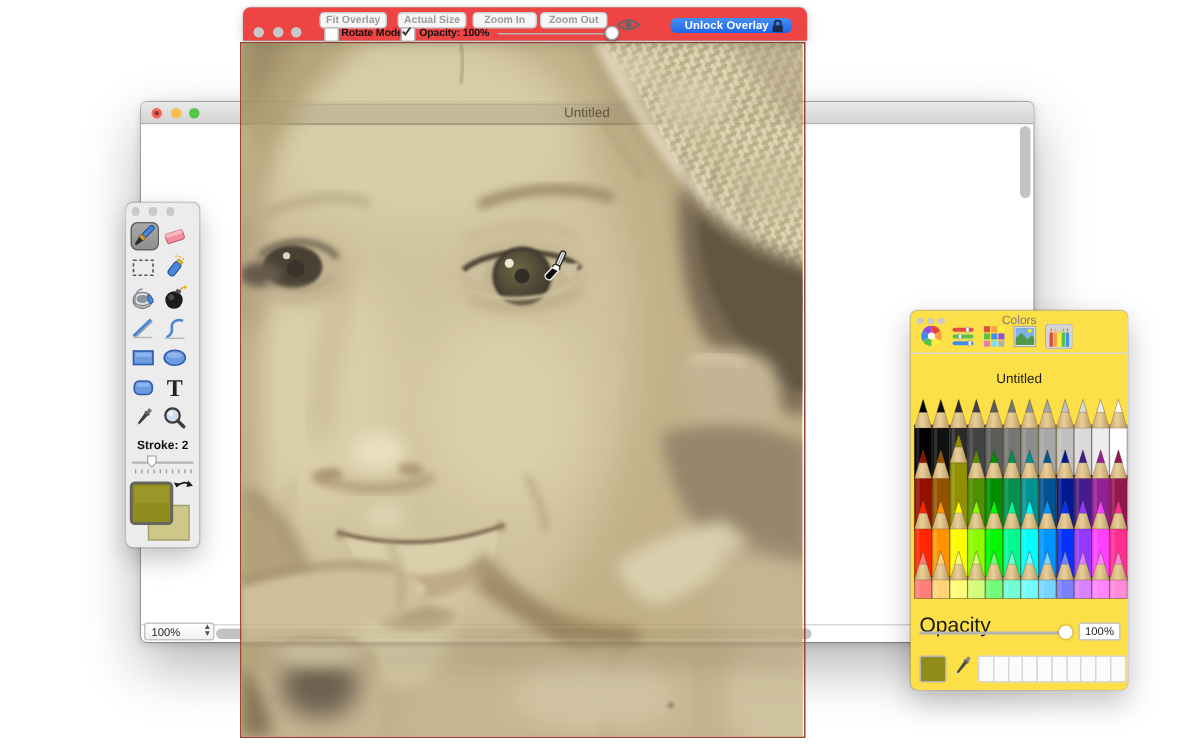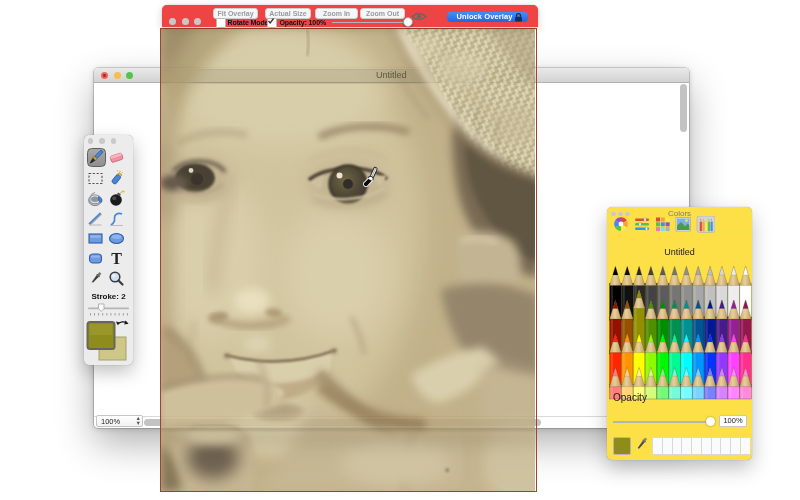--- a/index.html
+++ b/index.html
@@ -50,21 +50,21 @@
   #psel{position:absolute;left:3px;top:13px;width:19px;height:19px;border-radius:4.5px;
      background:linear-gradient(#a9a9a9,#8f8f8f);border:1.5px solid #5f5f5f;box-sizing:border-box;}
   .ticon{position:absolute;width:17px;height:17px;}
   #pstroke{position:absolute;left:0;right:0;top:157px;text-align:center;font-size:8px;font-weight:bold;color:#111;}
   
   #colors{left:575px;top:207px;width:145px;height:253px;background:#fde047;border-radius:5px;
      box-shadow:0 0 1px rgba(0,0,0,.4), 0 8px 20px rgba(0,0,0,.25);margin-left:32px;}
   #col-ttl{position:absolute;left:0;right:0;top:2px;text-align:center;font-size:8px;color:#7a7a7a;}
   .cdot{position:absolute;top:4.5px;width:4.5px;height:4.5px;border-radius:50%;background:#c9c9c9;}
   #col-asp{position:absolute;left:0;right:0;top:40px;text-align:center;font-size:9px;color:#1a1a1a;}
-  #col-opa{position:absolute;left:6px;top:185px;font-size:10px;color:#1a1a1a;}
+  #col-opa{position:absolute;left:6px;top:201px;font-size:14px;color:#1a1a1a;}
   #col-strack{position:absolute;left:6px;top:214px;width:99px;height:1.5px;background:#b5b5b5;}
   #col-sthumb{position:absolute;left:99px;top:210px;width:9px;height:9px;border-radius:50%;background:#fff;
       box-shadow:0 0 2px rgba(0,0,0,.45);}
   #col-pct{position:absolute;left:112px;top:208px;width:26px;height:10px;background:#fff;border:1px solid #c6c6c6;
       border-radius:1px;font-size:7.5px;color:#222;text-align:center;line-height:10px;}
   #col-well{position:absolute;left:6px;top:230px;width:16px;height:16px;background:#8f8c19;
       border:1px solid #b5b5b5;border-radius:2px;}
   .swcell{position:absolute;top:230px;width:9.2px;height:16px;background:#fbfbfb;border:0.5px solid #d8d8d8;border-radius:1.5px;}
 </style>
 </head>

